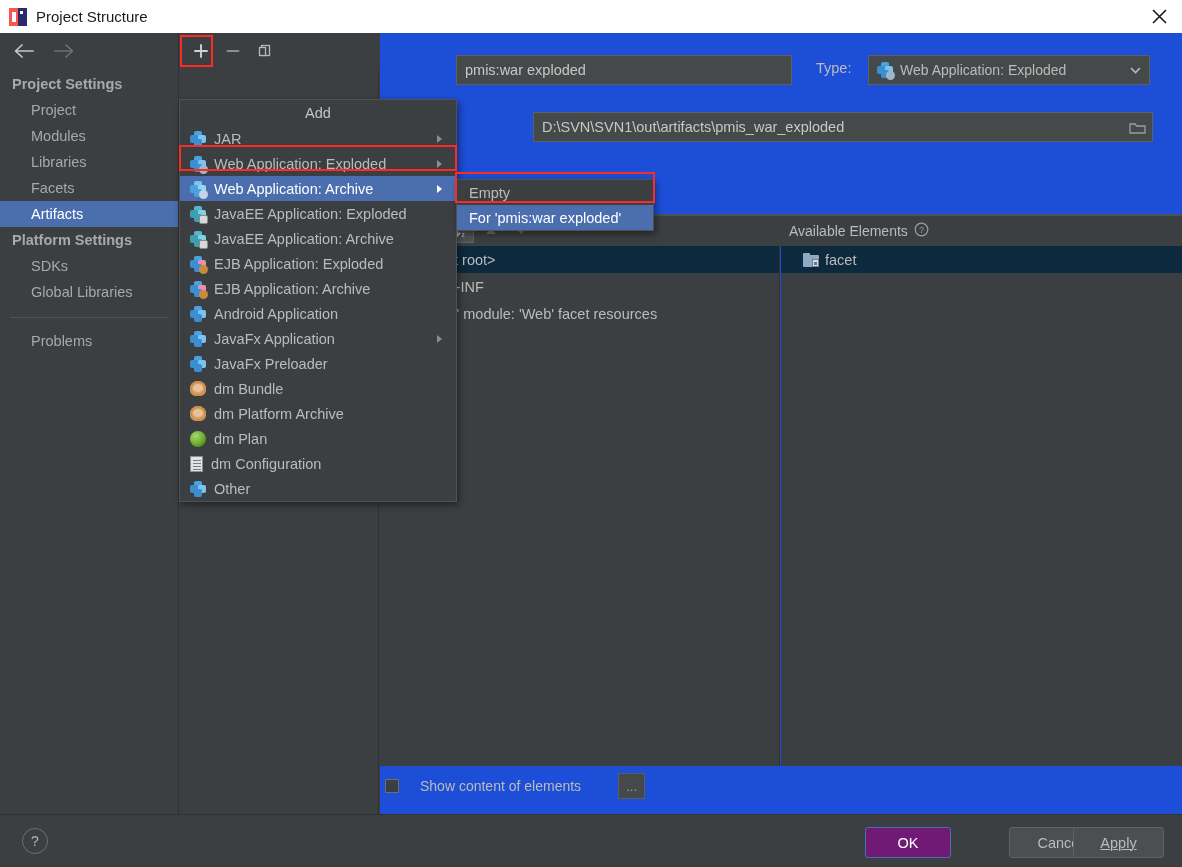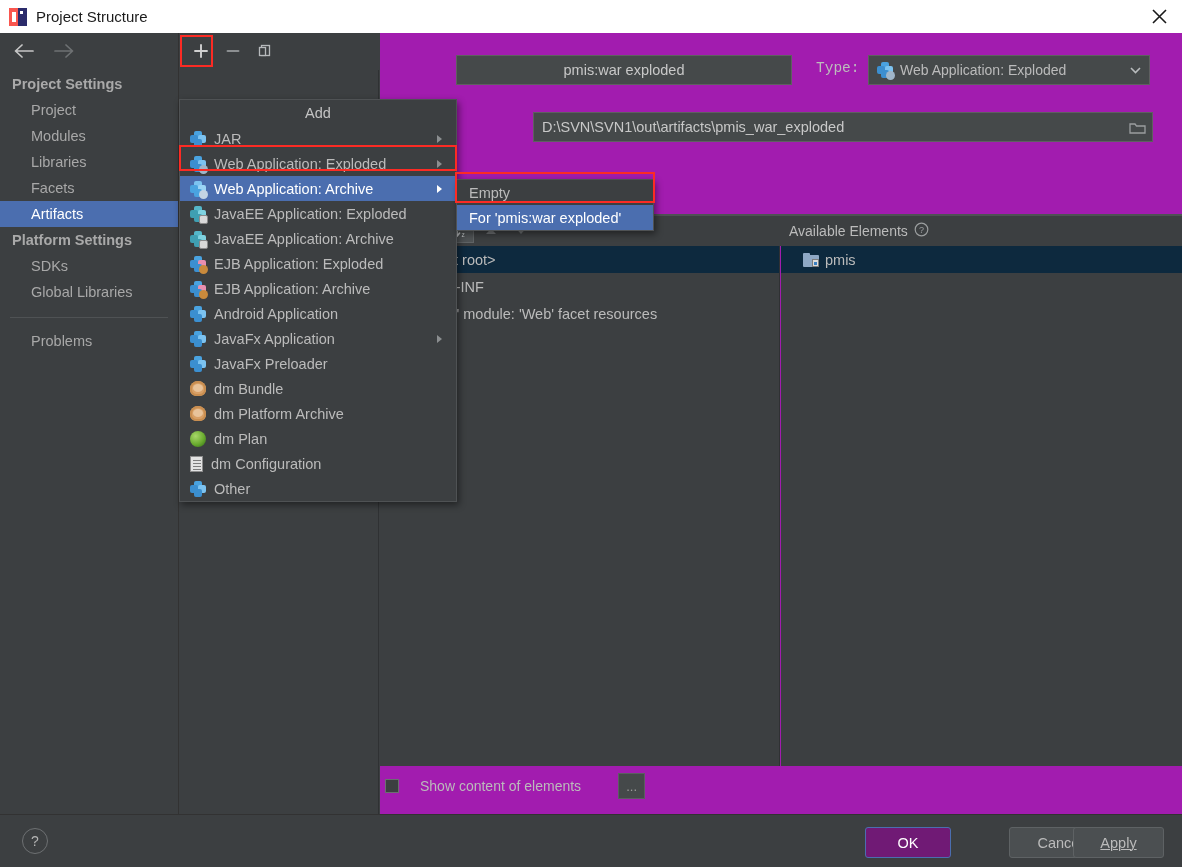--- a/index.html
+++ b/index.html
@@ -74,34 +74,33 @@
 
   
   .artifact-list-panel{
     position:absolute; left:180px; top:37px; width:199px; height:744px;
     background:#3c3f41; border-right:1px solid #2f3133;
   }
 
   
   .detail{
     position:absolute; left:380px; top:0; width:802px; height:781px;
-    background:#a21caf;
-    text-align:center;
+    background:#1d4ed8;
   }
   .row-name{
     position:absolute; left:0; top:22px; width:802px; height:30px;
     display:flex; align-items:center;
   }
   .lbl{ color:#bcbcbc; font-size:14.5px; }
   .txtfield{
     background:#45494a; border:1px solid #5e6060; color:#c8c8c8;
     height:30px; line-height:28px; padding:0 8px; font-size:14.5px;
   }
   #name-field{ position:absolute; left:76px; top:0; width:336px; }
-  .type-label{ position:absolute; left:436px; top:5px;font-family:Liberation Mono, monospace; }
+  .type-label{ position:absolute; left:436px; top:5px; }
   .combo{
     position:absolute; left:488px; top:0; width:282px; height:30px;
     background:#45494a; border:1px solid #5e6060;
     display:flex; align-items:center; padding-left:8px; gap:7px;
   }
   .combo .arrow{
     position:absolute; right:0; top:0; width:28px; height:28px;
     display:flex; align-items:center; justify-content:center;
   }
   .row-dir{
@@ -430,21 +429,21 @@
     </div>
 
     <div class="pane-right">
       <div class="tree-row sel">
         <span class="indent" style="width:8px"></span>
         <span class="ico folder">
           <i class="ft"></i>
             <i class="fb"></i>
             <i class="fm"></i>
         </span>
-        <span>pmis</span>
+        <span>facet</span>
       </div>
     </div>
 
     <div class="show-content">
       <span class="chk"></span>
       <span>Show content of elements</span>
       <span class="dots-btn">...</span>
     </div>
   </div>
 

